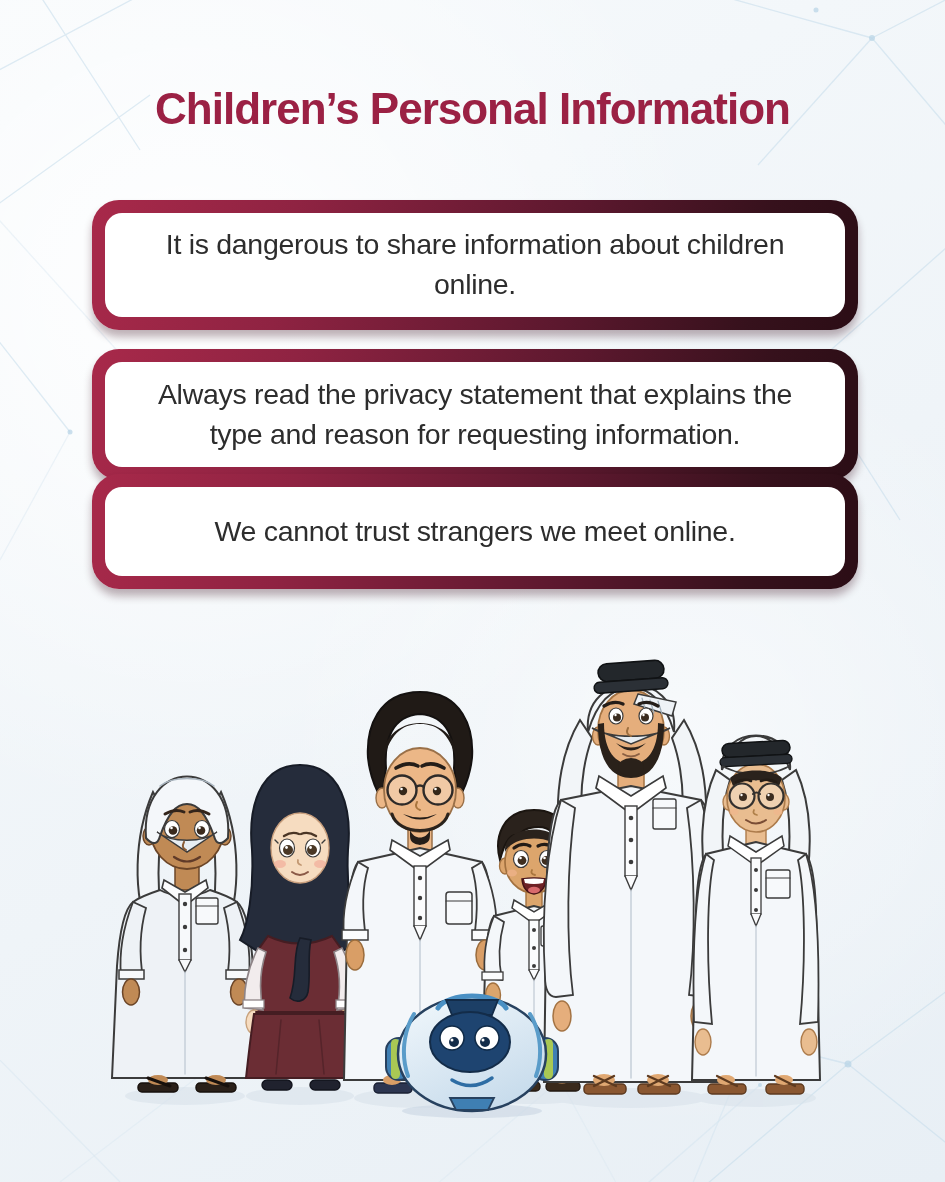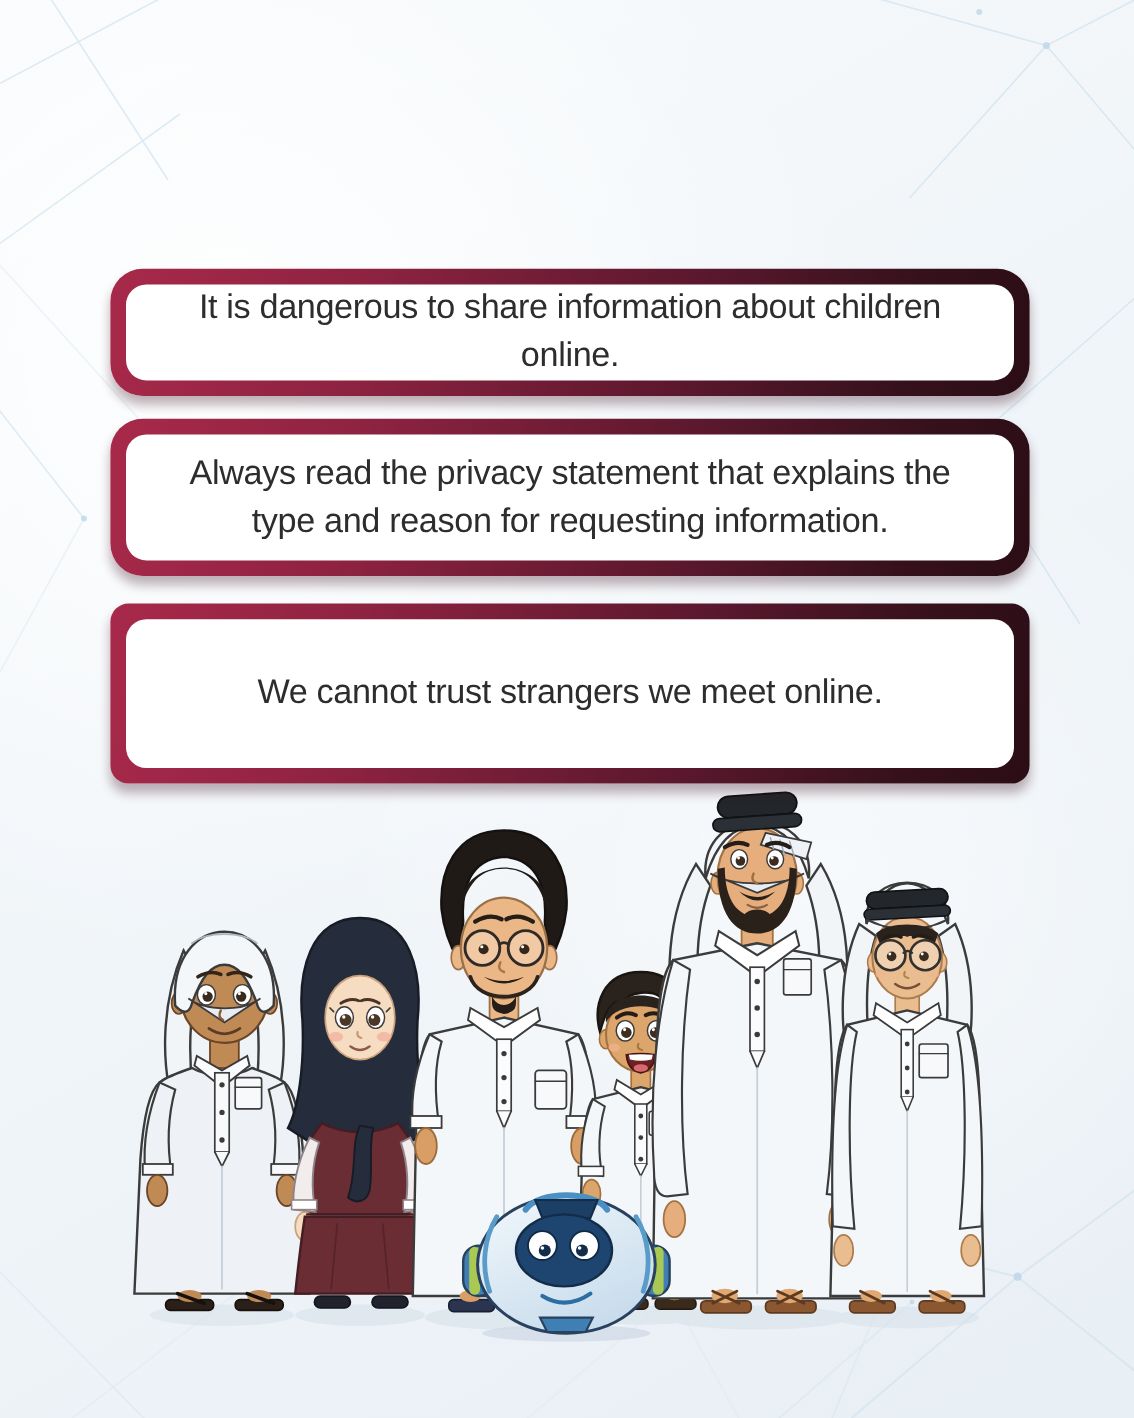--- a/index.html
+++ b/index.html
@@ -16,23 +16,23 @@
     position:absolute;top:84px;left:0;width:945px;margin:0;z-index:2;
     text-align:center;font-size:44px;font-weight:700;letter-spacing:-1px;
     color:#9b2144;
   }
   .cards{position:absolute;left:92px;width:766px;top:0;z-index:2;}
   .card{
     position:absolute;left:0;width:766px;border-radius:27px;
     background:linear-gradient(102deg,#a8294a 0%,#8f2342 26%,#5c182e 62%,#36111c 86%,#2b0d15 100%);
     box-shadow:0 7px 9px rgba(55,12,28,.32);
   }
-  .card-1{top:200px;height:106px;margin-top:24px;}
+  .card-1{top:200px;height:130px;}
   .card-2{top:349px;height:131px;}
-  .card-3{top:503px;height:150px;border-radius:15px;}
+  .card-3{top:474px;height:115px;}
   .card-inner{
     position:absolute;inset:13px;background:#ffffff;border-radius:17px;
     display:flex;align-items:center;justify-content:center;
   }
   .card-text{
     margin:0;padding:0 34px;text-align:center;
     font-size:28.5px;line-height:1.4;color:#2d2d2d;letter-spacing:-0.3px;
   }
   .family{position:absolute;left:0;top:640px;z-index:1;}
 </style>
@@ -70,20 +70,21 @@
       <circle cx="872" cy="38" r="3"></circle>
         <circle cx="816" cy="10" r="2.5"></circle>
       <circle cx="806" cy="372" r="3"></circle>
         <circle cx="70" cy="432" r="2.5"></circle>
       <circle cx="848" cy="1064" r="3.5"></circle>
         <circle cx="752" cy="1040" r="2.5"></circle>
         <circle cx="760" cy="1085" r="2"></circle>
     </g>
   </svg>
 
+  <h1 class="page-title">Children’s Personal Information</h1>
 
   <section class="cards">
     <article class="card card-1">
       <div class="card-inner">
         <p class="card-text">It is dangerous to share information about children online.</p>
       </div>
     </article>
     <article class="card card-2">
       <div class="card-inner">
         <p class="card-text">Always read the privacy statement that explains the type and reason for requesting information.</p>

